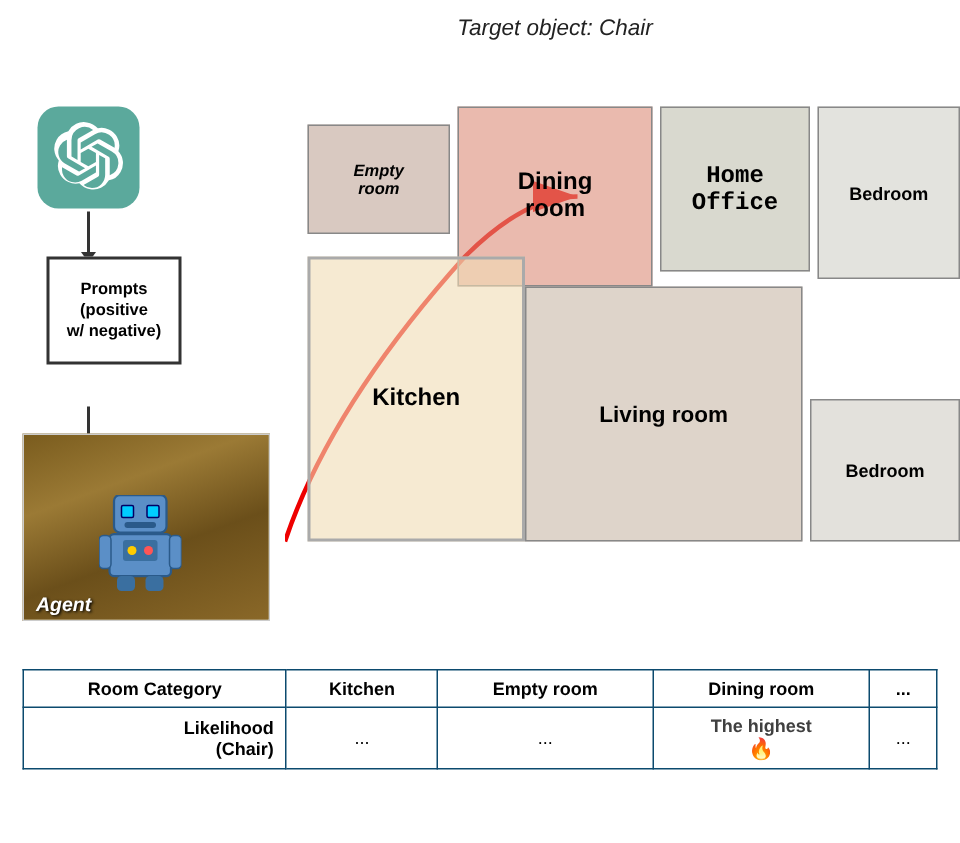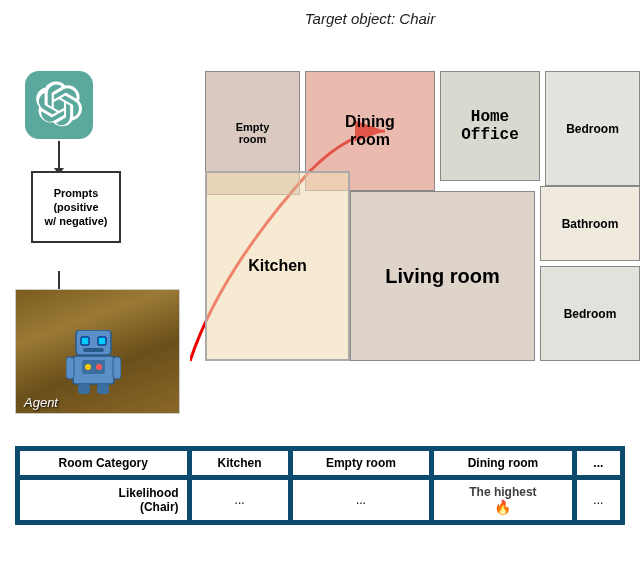--- a/index.html
+++ b/index.html
@@ -104,21 +104,21 @@
       border: 1px solid #ccc;
       background: #8B6914;
       overflow: hidden;
     }
 
     .agent-label {
       position: absolute;
       bottom: 3px;
       left: 8px;
       color: #fff;
-      font-weight: normal;
+      font-weight: bold;
       font-size: 13px;
       font-style: italic;
       text-shadow: 1px 1px 2px #000;
       margin-top: 20px;
     }
 
     
     .robot-icon {
       position: absolute;
       bottom: 18px;
@@ -173,25 +173,26 @@
       top: 100px;
       width: 145px;
       height: 190px;
       background: rgba(240, 220, 180, 0.6);
       border: 2px solid #aaa;
       font-size: 16px;
     }
 
     .room-empty {
       left: 15px;
-      top: 0px;
+      top: 12px;
       width: 95px;
-      height: 124px;
+      height: 73px;
       background: rgba(160, 120, 100, 0.4);
       font-size: 12px;
+      font-style: italic;
     }
 
     .room-dining {
       left: 115px;
       top: 0px;
       width: 130px;
       height: 120px;
       background: rgba(220, 140, 120, 0.6);
       font-size: 16px;
     }
@@ -213,21 +214,21 @@
       background: rgba(200, 200, 190, 0.5);
       font-size: 12px;
     }
 
     .room-living {
       left: 160px;
       top: 120px;
       width: 185px;
       height: 170px;
       background: rgba(190, 170, 150, 0.5);
-      font-size: 20px;
+      font-size: 15px;
     }
 
     .room-bathroom {
       left: 350px;
       top: 115px;
       width: 100px;
       height: 75px;
       background: rgba(230, 220, 200, 0.6);
       font-size: 12px;
     }
@@ -252,21 +253,21 @@
     }
 
     
     .table-section {
       margin-top: 5px;
       width: 100%;
       border-collapse: collapse;
       font-size: 12px;
     }
     .table-section th, .table-section td {
-      border: 5px solid #0c4a6e;
+      border: 1px solid #0c4a6e;
       padding: 5px 8px;
       text-align: center;
       vertical-align: middle;
     }
     .table-section th {
       font-weight: bold;
       background: #fff;
     }
     .table-section td:first-child {
       font-weight: bold;
@@ -378,23 +379,20 @@
       </div>
 
       <div class="room-box room-kitchen">
         <span>Kitchen</span>
       </div>
 
       <div class="room-box room-living">
         <span>Living room</span>
       </div>
 
-      <div class="room-box room-bathroom">
-        <span style="font-size:12px;">Bathroom</span>
-      </div>
 
       <div class="room-box room-bedroom2">
         <span style="font-size:12px;">Bedroom</span>
       </div>
 
     </div>
 
   </div>
 
   <table class="table-section">

